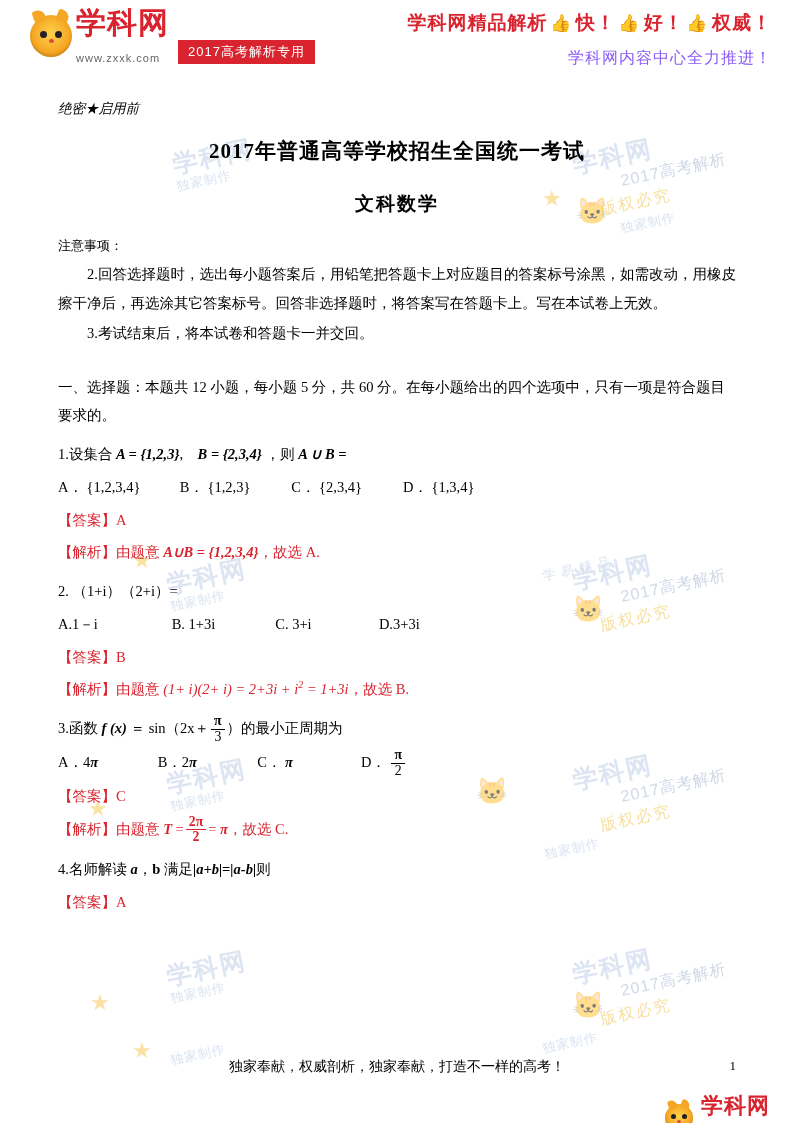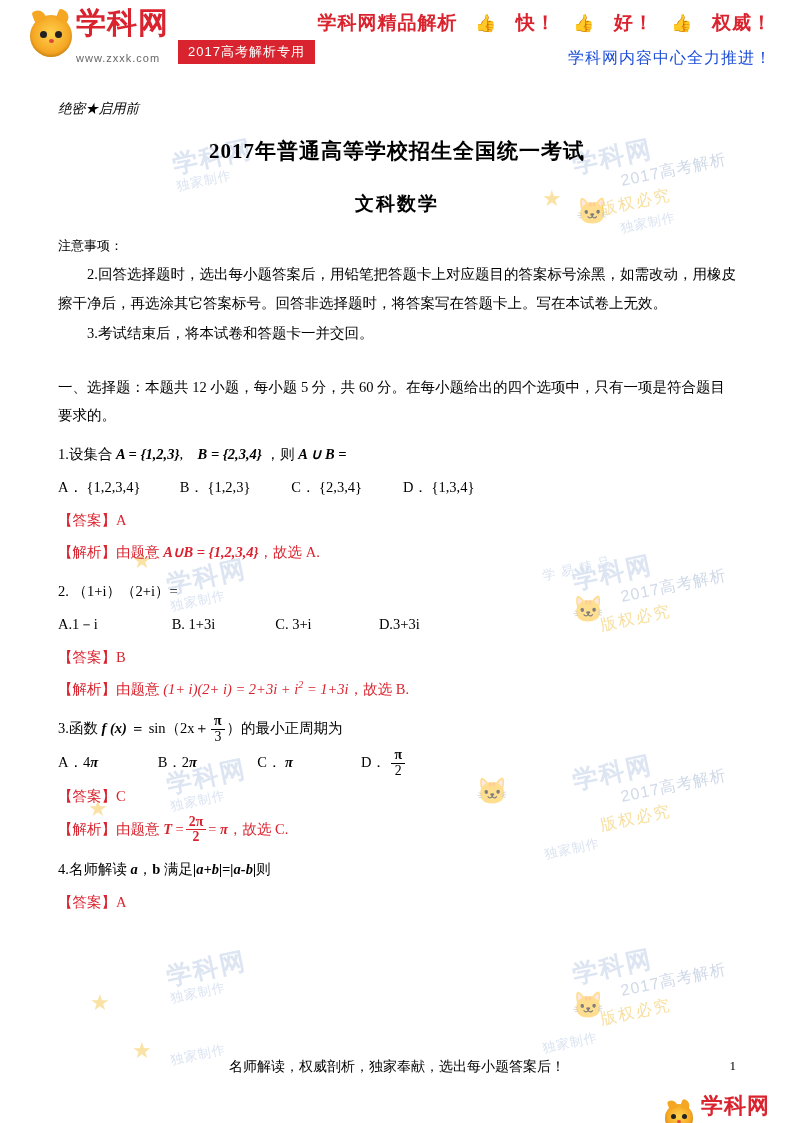--- a/index.html
+++ b/index.html
@@ -74,31 +74,31 @@
   }
   .hr-line1 {
     font-family: "Liberation Sans", sans-serif;
     color: #d9232e;
     font-size: 19px;
     font-weight: bold;
     letter-spacing: 1px;
     display: flex;
     align-items: center;
     justify-content: flex-end;
-    gap: 18px;
+    gap: 3px;
   }
   .thumb {
     display:inline-block;
     color:#d9232e;
     font-size:17px;
   }
   .hr-line2 {
     margin-top: 12px;
     font-size: 16px;
-    color: #1d4ed8;
+    color: #8b5cf6;
     letter-spacing: 1px;
     font-family: "Liberation Sans", sans-serif;
   }
 
   
   .page {
     position: relative;
     padding: 12px 58px 0 58px;
     font-size: 14.5px;
     line-height: 1.9;
@@ -370,21 +370,21 @@
     <span>满足</span><b class="it">|a+b|=|a-b|</b><span>则</span>
   </div>
   <div class="ans">
     <span class="lab">【答案】</span><span>A</span>
   </div>
 
 </div>
 
 <div class="footer">
   <div class="footer-line">
-    <span>名师解读，权威剖析，独家奉献，选出每小题答案后！</span>
+    <span>独家奉献，权威剖析，独家奉献，打造不一样的高考！</span>
     <span class="footer-pageno">1</span>
   </div>
 </div>
 
 <div class="footer-logo">
   <div class="logo-cat">
     <span class="logo-eye l"></span>
       <span class="logo-eye r"></span>
       <span class="logo-nose"></span>
   </div>

